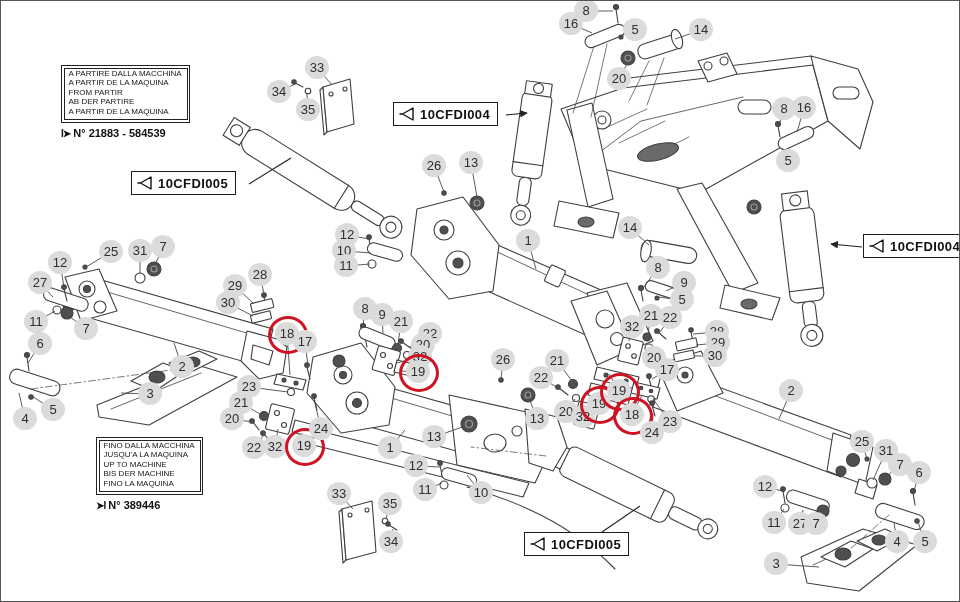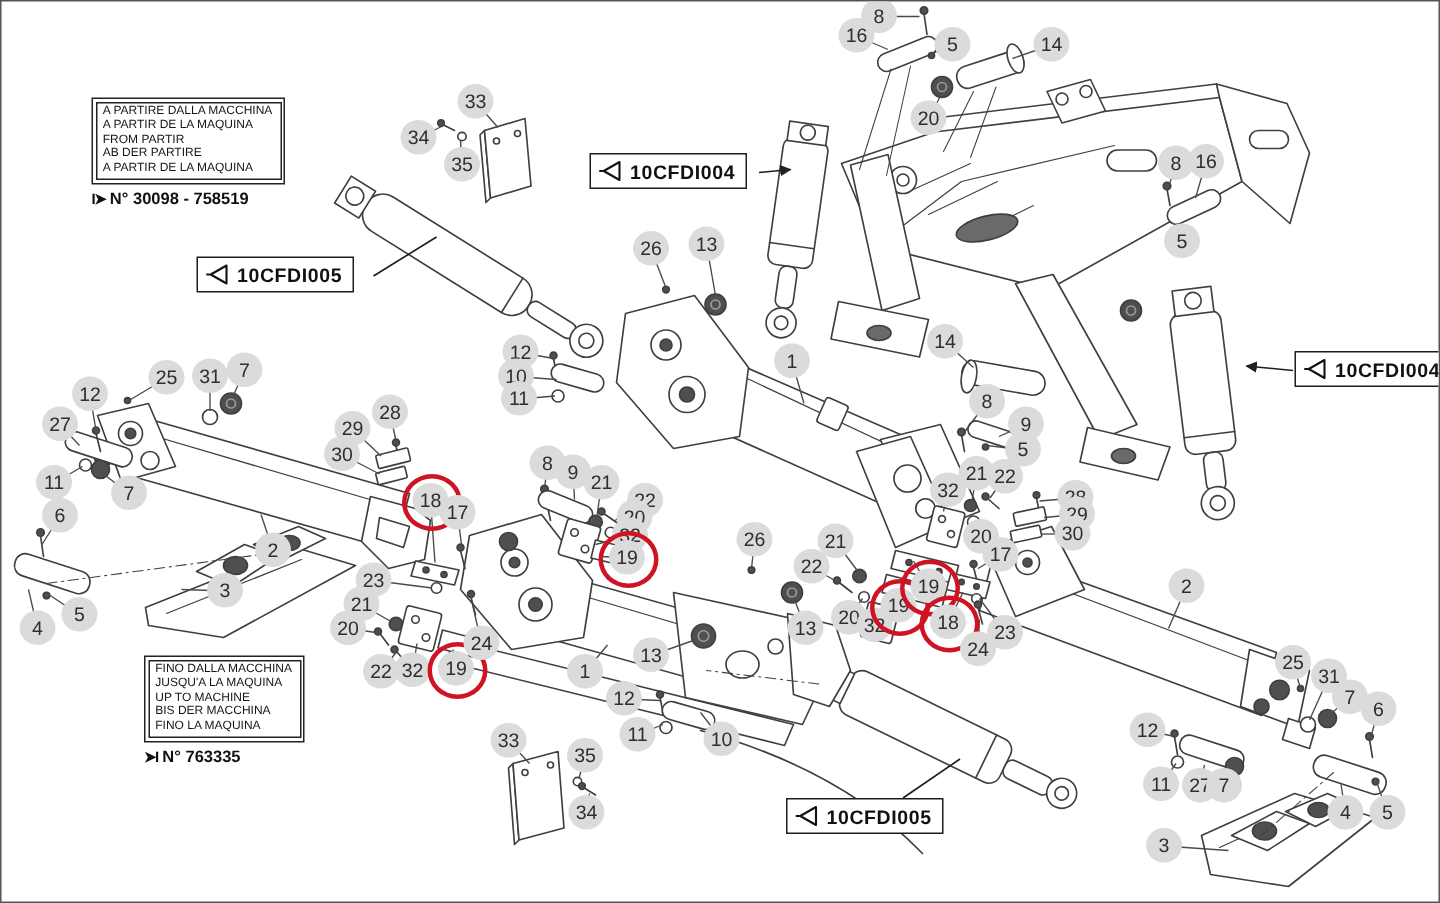--- a/index.html
+++ b/index.html
@@ -522,32 +522,32 @@
   <div id="label-layer">
 
     <div class="info-box" style="left:60px; top:64px;">
       <div class="frame2"><div class="inner" id="box0-lines">
             <div class="line">A PARTIRE DALLA MACCHINA</div>
             <div class="line">A PARTIR DE LA MAQUINA</div>
             <div class="line">FROM PARTIR</div>
             <div class="line">AB DER PARTIRE</div>
             <div class="line">A PARTIR DE LA MAQUINA</div>
           </div></div>
-      <div class="serial-line"><span class="serial-arrow">I➤</span> <span>N° 30098 - 758519</span></div>
+      <div class="serial-line"><span class="serial-arrow">I➤</span> <span>N° 21883 - 584539</span></div>
     </div>
 
     <div class="info-box" style="left:95px; top:436px;">
       <div class="frame2"><div class="inner" id="box1-lines">
             <div class="line">FINO DALLA MACCHINA</div>
             <div class="line">JUSQU'A LA MAQUINA</div>
             <div class="line">UP TO MACHINE</div>
-            <div class="line">BIS DER MACCHINA</div>
+            <div class="line">BIS DER MACHINE</div>
             <div class="line">FINO LA MAQUINA</div>
           </div></div>
-      <div class="serial-line"><span class="serial-arrow">➤I</span> <span>N° 763335</span></div>
+      <div class="serial-line"><span class="serial-arrow">➤I</span> <span>N° 389446</span></div>
     </div>
 
   <div class="ref-label" style="left: 130px; top: 170px;">
         <svg width="16" height="14" viewBox="0 0 16 14">
           <path d="M14,1 L3.5,7 L14,13 Z M3.5,7 L0.5,7" fill="none" stroke="#111" stroke-width="1.4" stroke-linejoin="round"></path>
         </svg>
         <span>10CFDI005</span>
       </div>
       <div class="ref-label" style="left: 392px; top: 101px;">
         <svg width="16" height="14" viewBox="0 0 16 14">

